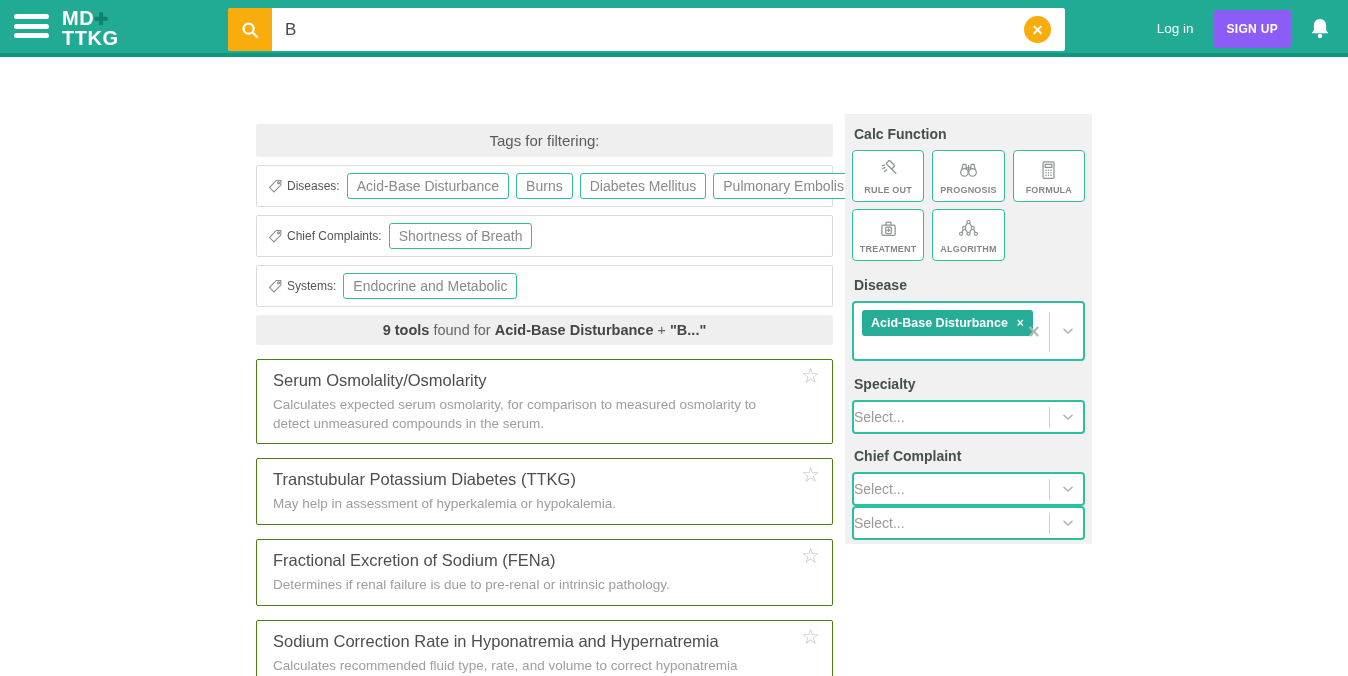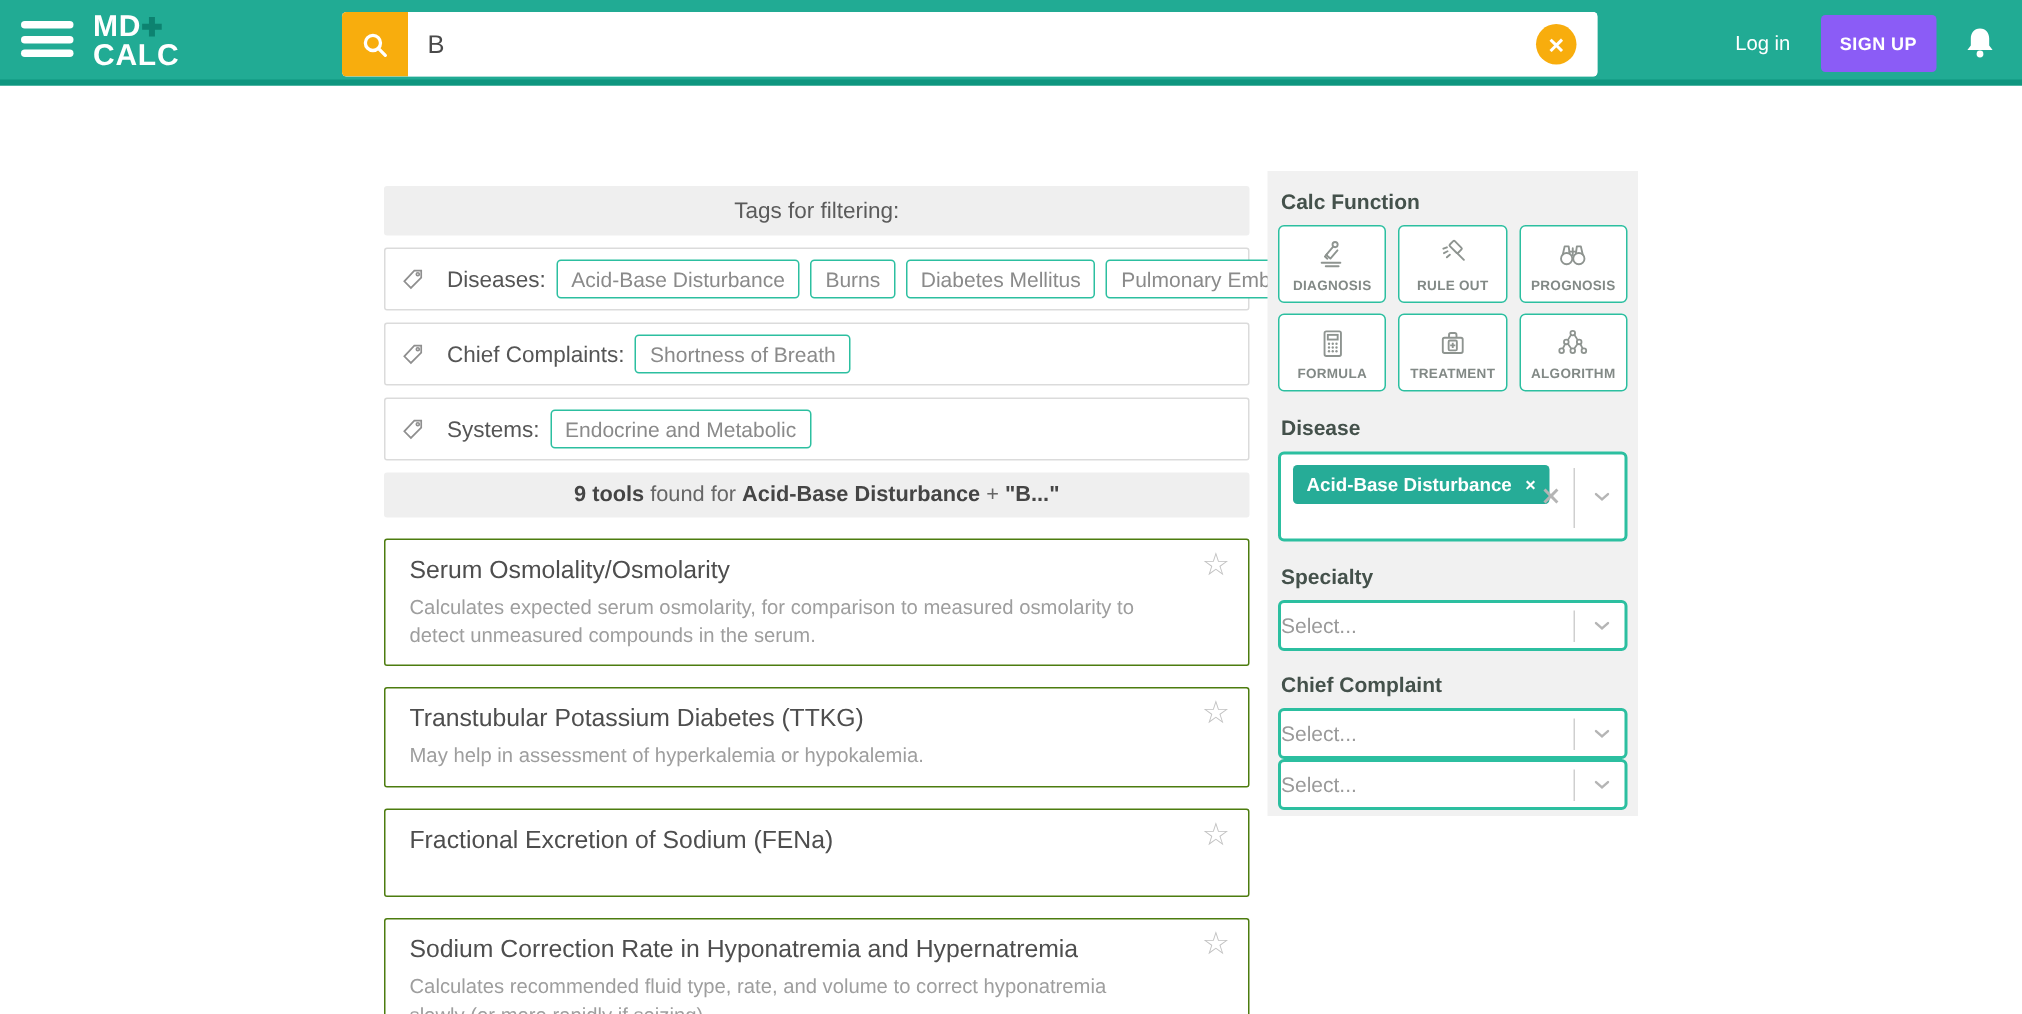--- a/index.html
+++ b/index.html
@@ -37,21 +37,21 @@
                 font-family:inherit; font-size:12px; font-weight:bold;
                 padding:12px 13px; letter-spacing:.3px; cursor:pointer; }
   .bell { margin-left:15px; cursor:pointer; display:flex; align-items:center; }
 
   
   .main-col { position:absolute; left:256px; top:124px; width:577px; }
   .graybar { background:#EFEFEF; border-radius:2px; text-align:center; color:#5B5B5B; }
   .tags-title { height:33px; line-height:33px; font-size:15px; }
   .filter-row { margin-top:8px; height:42px; background:#fff; border:1px solid #DBDBDB;
                 border-radius:2px; display:flex; align-items:center; padding:0 10px; }
-  .filter-label { font-size:15px; color:#555; display:flex; align-items:center; white-space:nowrap;gap:11px; }
+  .filter-label { font-size:12px; color:#555; display:flex; align-items:center; white-space:nowrap; }
   .tag-glyph { margin-right:3px; display:flex; }
   .tag-pill { margin-left:7px; border:1px solid #2CBFA0; border-radius:3px;
               background:#fff; color:#8A8A8A; font-family:inherit; font-size:14px;
               padding:4px 9px; white-space:nowrap; cursor:pointer; }
   .results-bar { margin-top:8px; height:30px; line-height:30px; font-size:14.5px; color:#666; }
   .results-bar b { color:#454545;margin-top:28px; }
   .tool-card { margin-top:14px; background:#fff; border:1px solid #4d7c0f; border-radius:2px;
                position:relative; padding:11px 70px 10px 16px; cursor:pointer; }
   .tool-title { font-size:16.5px; color:#4E4E4E; font-weight:normal; }
   .tool-desc { margin-top:6px; font-size:13.5px; line-height:1.38; color:#9E9E9E; }
@@ -91,21 +91,21 @@
 <body>
 
 <div class="topbar">
   <div class="hamburger">
     <div class="bar"></div>
     <div class="bar"></div>
     <div class="bar"></div>
   </div>
   <div class="logo">
     <div><span>MD</span><span class="plus">✚</span></div>
-    <div>CALC</div>
+    <div>TTKG</div>
   </div>
 
   <div class="searchbar">
     <button class="search-btn">
       <span>
         <svg width="22" height="22" viewBox="0 0 24 24" fill="none" stroke="#ffffff" stroke-width="2.4" stroke-linecap="round">
           <circle cx="10.5" cy="10.5" r="5.5"></circle>
             <line x1="14.8" y1="14.8" x2="19.5" y2="19.5"></line>
         </svg>
       </span>
@@ -185,48 +185,37 @@
   </div>
 
   <div class="tool-card h58">
     <div class="tool-title">Transtubular Potassium Diabetes (TTKG)</div>
     <div class="tool-desc">May help in assessment of hyperkalemia or hypokalemia.</div>
     <span class="star">☆</span>
   </div>
 
   <div class="tool-card h59">
     <div class="tool-title">Fractional Excretion of Sodium (FENa)</div>
+    <div class="tool-desc">Determines if renal failure is due to pre-renal or intrinsic pathology.</div>
     <span class="star">☆</span>
   </div>
 
   <div class="tool-card h80">
     <div class="tool-title">Sodium Correction Rate in Hyponatremia and Hypernatremia</div>
     <div class="tool-desc">Calculates recommended fluid type, rate, and volume to correct hyponatremia slowly (or more rapidly if seizing).</div>
     <span class="star">☆</span>
   </div>
 
 </div>
 
 <div class="sidebar">
 
   <div class="side-label">Calc Function</div>
 
   <div class="fn-grid">
-    <button class="fn-btn">
-      <span>
-        <svg width="25" height="25" viewBox="0 0 32 32" fill="none" stroke="#8E9490" stroke-width="1.6" stroke-linecap="round" stroke-linejoin="round">
-          <circle cx="18" cy="6.5" r="2.2"></circle>
-          <path d="M16.4 8.3l-6 7 3.6 3.1 6-7"></path>
-          <path d="M11.3 14.3l-2 2.4 2.1 1.8"></path>
-          <path d="M6.5 22h16"></path>
-            <path d="M10 25h11"></path>
-        </svg>
-      </span>
-      <span class="fn-label">DIAGNOSIS</span>
-    </button>
     <button class="fn-btn">
       <span>
         <svg width="25" height="25" viewBox="0 0 32 32" fill="none" stroke="#8E9490" stroke-width="1.6" stroke-linecap="round" stroke-linejoin="round">
           <rect x="13.5" y="5.5" width="10" height="6" rx="1" transform="rotate(45 18.5 8.5)"></rect>
           <path d="M19.5 13.5l6 6"></path>
           <path d="M8 10l3-1.2M8.5 13.8l3-1.6M11 17.3l2.5-2.2"></path>
         </svg>
       </span>
       <span class="fn-label">RULE OUT</span>
     </button>

